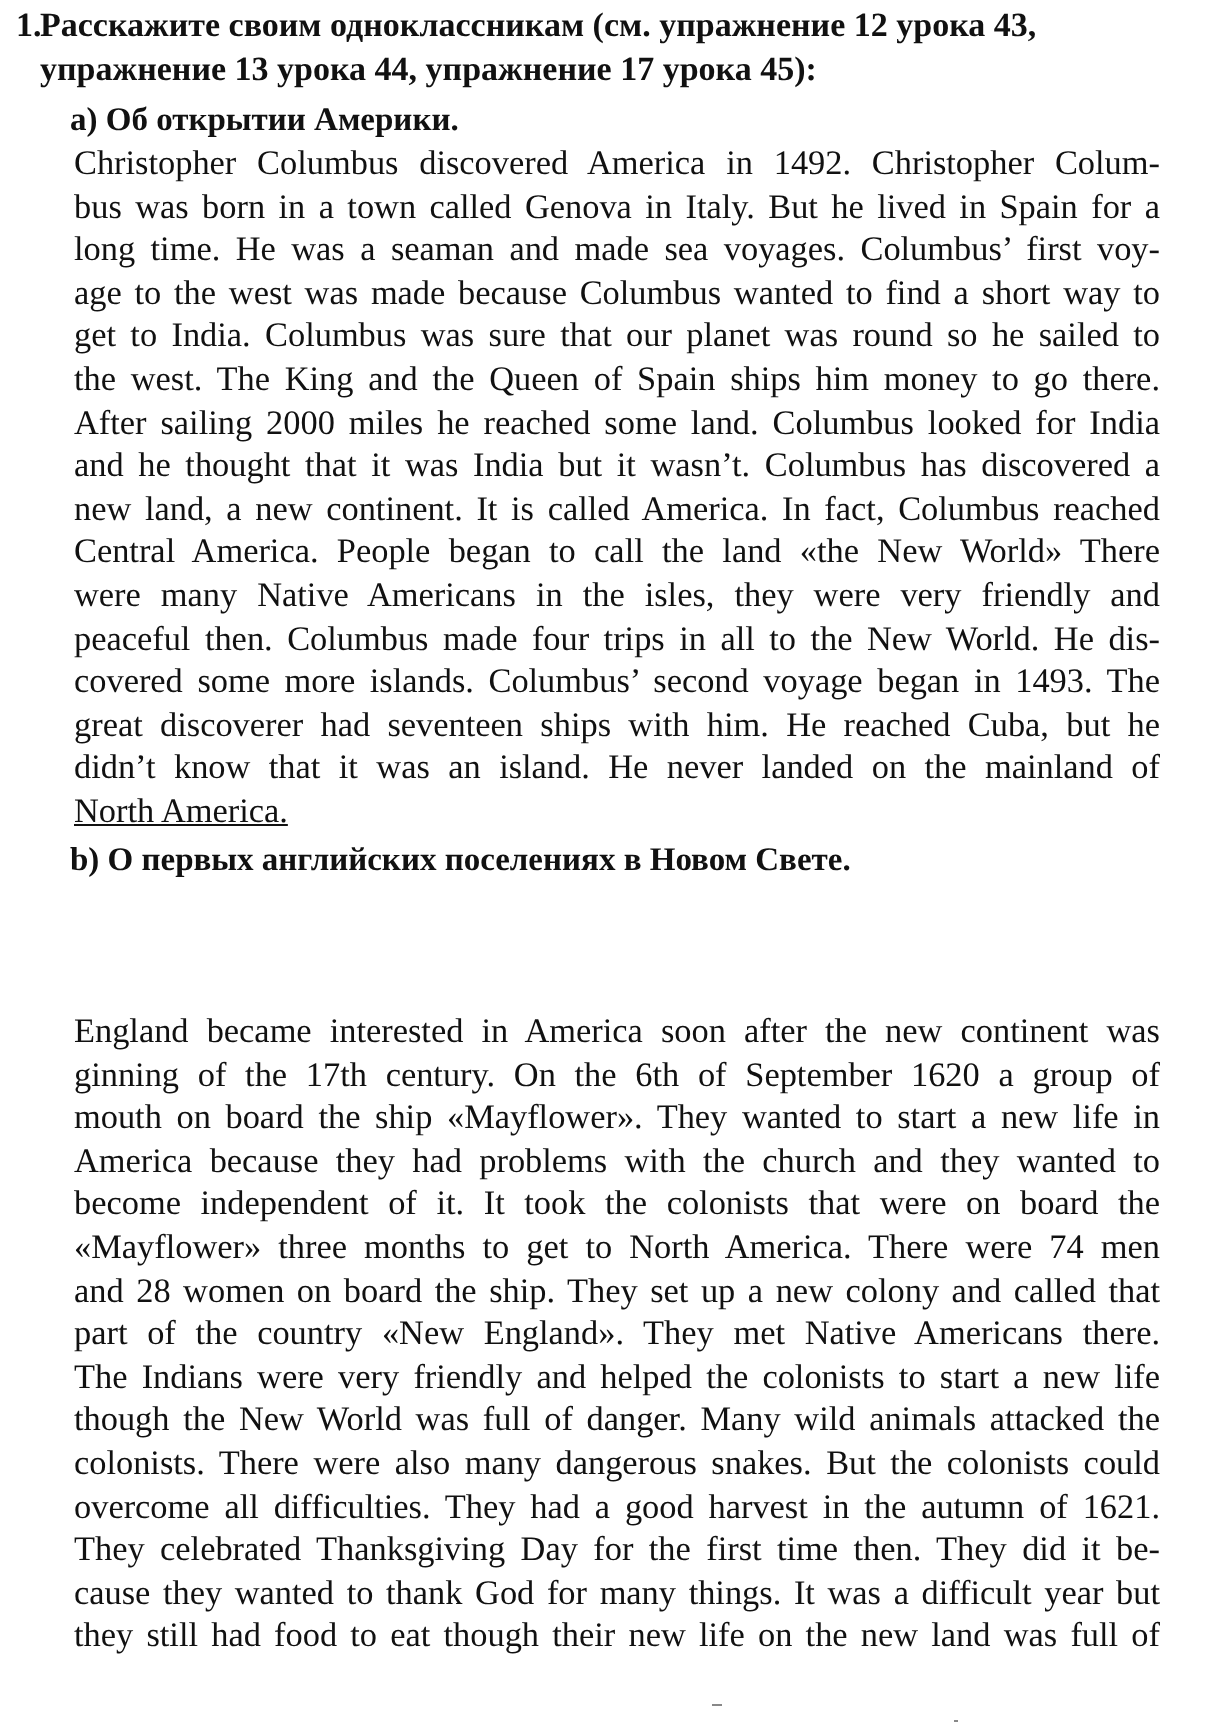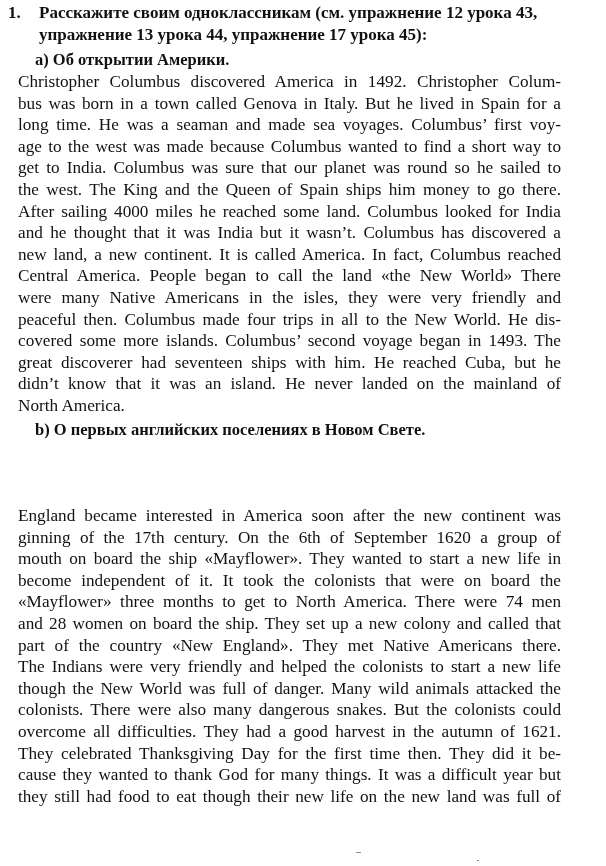--- a/index.html
+++ b/index.html
@@ -3,32 +3,32 @@
 <meta charset="utf-8">
 <style>
   html, body { margin: 0; padding: 0; background: #ffffff; }
   body { width: 606px; height: 866px; overflow: hidden; position: relative; color: #111; }
   .page { position: absolute; left: 0; top: 0; width: 606px; height: 866px; }
   .heading {
     position: absolute; left: 8px; top: 2px; width: 575px;
     font-family: "Liberation Serif", serif; font-weight: bold; font-size: 17px; line-height: 22px;
   }
   .heading .num { position: absolute; left: 0; top: 0; }
-  .heading .txt { margin-left: 31px; display: block; }
+  .heading .txt { margin-left: 12px; display: block; }
   .sub {
     position: absolute; left: 35px; width: 545px;
     font-family: "Liberation Serif", serif; font-weight: bold; font-size: 16.5px; line-height: 21px;
   }
   .para {
-    position: absolute; left: 18px; width: 543px;
+    position: absolute; left: 37px; width: 543px;
     font-family: "Liberation Serif", serif; font-size: 17.2px; line-height: 21.6px;
     text-align: justify; hyphens: manual;
   }
   .line { display: block; white-space: nowrap; text-align: justify; text-align-last: justify; }
-  .line.last { text-align-last: left; }
+  .line.last { text-align-last: left; text-decoration: underline; }
   .speck { position: absolute; background: #888; }
 </style>
 </head>
 <body>
 
 <div class="page">
 
   <div class="heading">
     <span class="num">1.</span>
     <span class="txt">Расскажите своим одноклассникам (см. упражнение 12 урока 43,</span>
@@ -37,39 +37,40 @@
 
   <div class="sub" style="top:49px;">а) Об открытии Америки.</div>
 
   <div class="para" style="top:71px;" id="sec-a">
       <span class="line">Christopher Columbus discovered America in 1492. Christopher Colum-</span>
       <span class="line">bus was born in a town called Genova in Italy. But he lived in Spain for a</span>
       <span class="line">long time. He was a seaman and made sea voyages. Columbus’ first voy-</span>
       <span class="line">age to the west was made because Columbus wanted to find a short way to</span>
       <span class="line">get to India. Columbus was sure that our planet was round so he sailed to</span>
       <span class="line">the west. The King and the Queen of Spain ships him money to go there.</span>
-      <span class="line">After sailing 4000 miles he reached some land. Columbus looked for India</span>
+      <span class="line">After sailing 2000 miles he reached some land. Columbus looked for India</span>
       <span class="line">and he thought that it was India but it wasn’t. Columbus has discovered a</span>
       <span class="line">new land, a new continent. It is called America. In fact, Columbus reached</span>
       <span class="line">Central America. People began to call the land «the New World» There</span>
       <span class="line">were many Native Americans in the isles, they were very friendly and</span>
       <span class="line">peaceful then. Columbus made four trips in all to the New World. He dis-</span>
       <span class="line">covered some more islands. Columbus’ second voyage began in 1493. The</span>
       <span class="line">great discoverer had seventeen ships with him. He reached Cuba, but he</span>
       <span class="line">didn’t know that it was an island. He never landed on the mainland of</span>
       <span class="line last">North America.</span>
     </div>
 
   <div class="sub" style="top:419px;font-family:Liberation Serif, serif;">b) О первых английских поселениях в Новом Свете.</div>
 
 
   <div class="para" style="top:505px;" id="sec-b2">
       <span class="line">England became interested in America soon after the new continent was</span>
       <span class="line">ginning of the 17th century. On the 6th of September 1620 a group of</span>
       <span class="line">mouth on board the ship «Mayflower». They wanted to start a new life in</span>
+      <span class="line">America because they had problems with the church and they wanted to</span>
       <span class="line">become independent of it. It took the colonists that were on board the</span>
       <span class="line">«Mayflower» three months to get to North America. There were 74 men</span>
       <span class="line">and 28 women on board the ship. They set up a new colony and called that</span>
       <span class="line">part of the country «New England». They met Native Americans there.</span>
       <span class="line">The Indians were very friendly and helped the colonists to start a new life</span>
       <span class="line">though the New World was full of danger. Many wild animals attacked the</span>
       <span class="line">colonists. There were also many dangerous snakes. But the colonists could</span>
       <span class="line">overcome all difficulties. They had a good harvest in the autumn of 1621.</span>
       <span class="line">They celebrated Thanksgiving Day for the first time then. They did it be-</span>
       <span class="line">cause they wanted to thank God for many things. It was a difficult year but</span>

